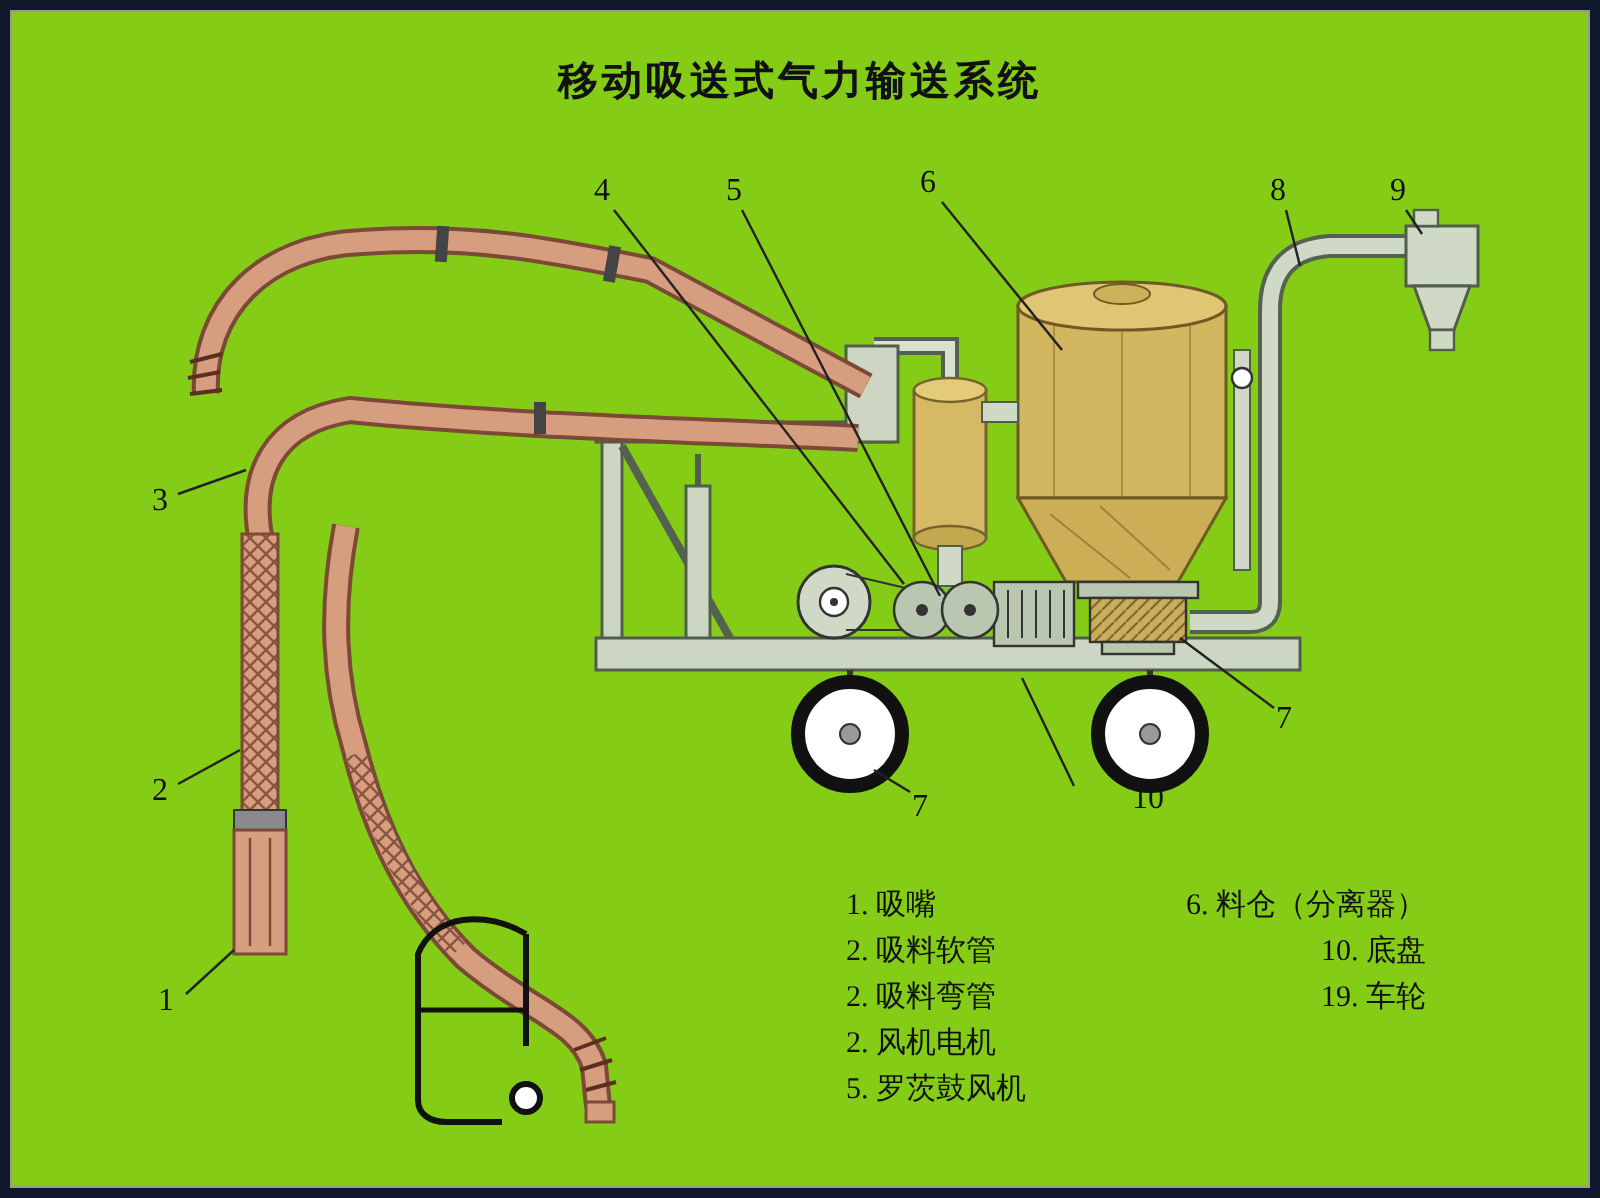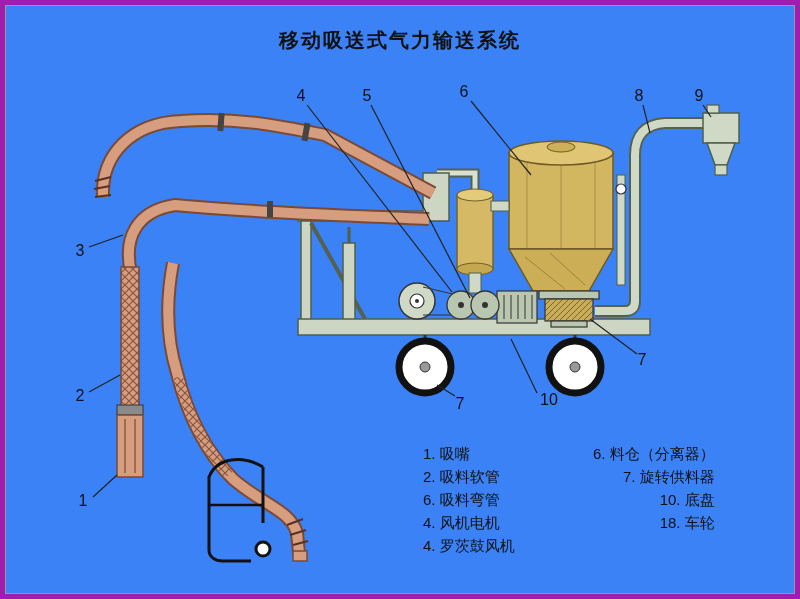--- a/index.html
+++ b/index.html
@@ -1,20 +1,20 @@
 <!DOCTYPE html>
 <html><head>
 <meta charset="utf-8">
 <style>
   html,body{margin:0;padding:0;background:#e9e9e9;}
   .canvas{
-    position:relative;width:800px;height:599px;background:#3b82f6;
-    box-sizing:border-box;border:5px solid #a21caf;
+    position:relative;width:800px;height:599px;background:#84cc16;
+    box-sizing:border-box;border:5px solid #0f172a;
     box-shadow:inset 0 0 0 1px #9a9a9a;
-    font-family:Liberation Sans, sans-serif;
+    font-family:Liberation Serif, serif;
     overflow:hidden;
   }
   .title{
     position:absolute;top:22px;left:0;width:100%;text-align:center;
     font-size:20px;font-weight:bold;color:#111;letter-spacing:2px;
   }
   svg.diagram{position:absolute;left:0;top:0;}
   .co{
     position:absolute;transform:translate(-50%,-50%);
     font-size:16px;color:#111;line-height:1;
@@ -191,32 +191,31 @@
 
   <span class="co" style="left:78px;top:496px">1</span>
   <span class="co" style="left:75px;top:391px">2</span>
   <span class="co" style="left:75px;top:246px">3</span>
   <span class="co" style="left:296px;top:91px">4</span>
   <span class="co" style="left:362px;top:91px">5</span>
   <span class="co" style="left:459px;top:87px">6</span>
   <span class="co" style="left:637px;top:355px">7</span>
   <span class="co" style="left:634px;top:91px">8</span>
   <span class="co" style="left:694px;top:91px">9</span>
-  <span class="co" style="left:544px;top:395px">10</span>
+  <span class="co" style="left:569px;top:395px">10</span>
   <span class="co" style="left:455px;top:399px">7</span>
 
   <div class="legend">
     <div class="col left">
       <div class="li">1. 吸嘴</div>
       <div class="li">2. 吸料软管</div>
-      <div class="li">6. 吸料弯管</div>
-      <div class="li">4. 风机电机</div>
-      <div class="li">4. 罗茨鼓风机</div>
+      <div class="li">2. 吸料弯管</div>
+      <div class="li">2. 风机电机</div>
+      <div class="li">5. 罗茨鼓风机</div>
     </div>
     <div class="col right">
       <div class="li">6. 料仓（分离器）</div>
-      <div class="li">7. 旋转供料器</div>
       <div class="li">10. 底盘</div>
-      <div class="li">18. 车轮</div>
+      <div class="li">19. 车轮</div>
     </div>
   </div>
 
 </div>
 
 </body></html>

